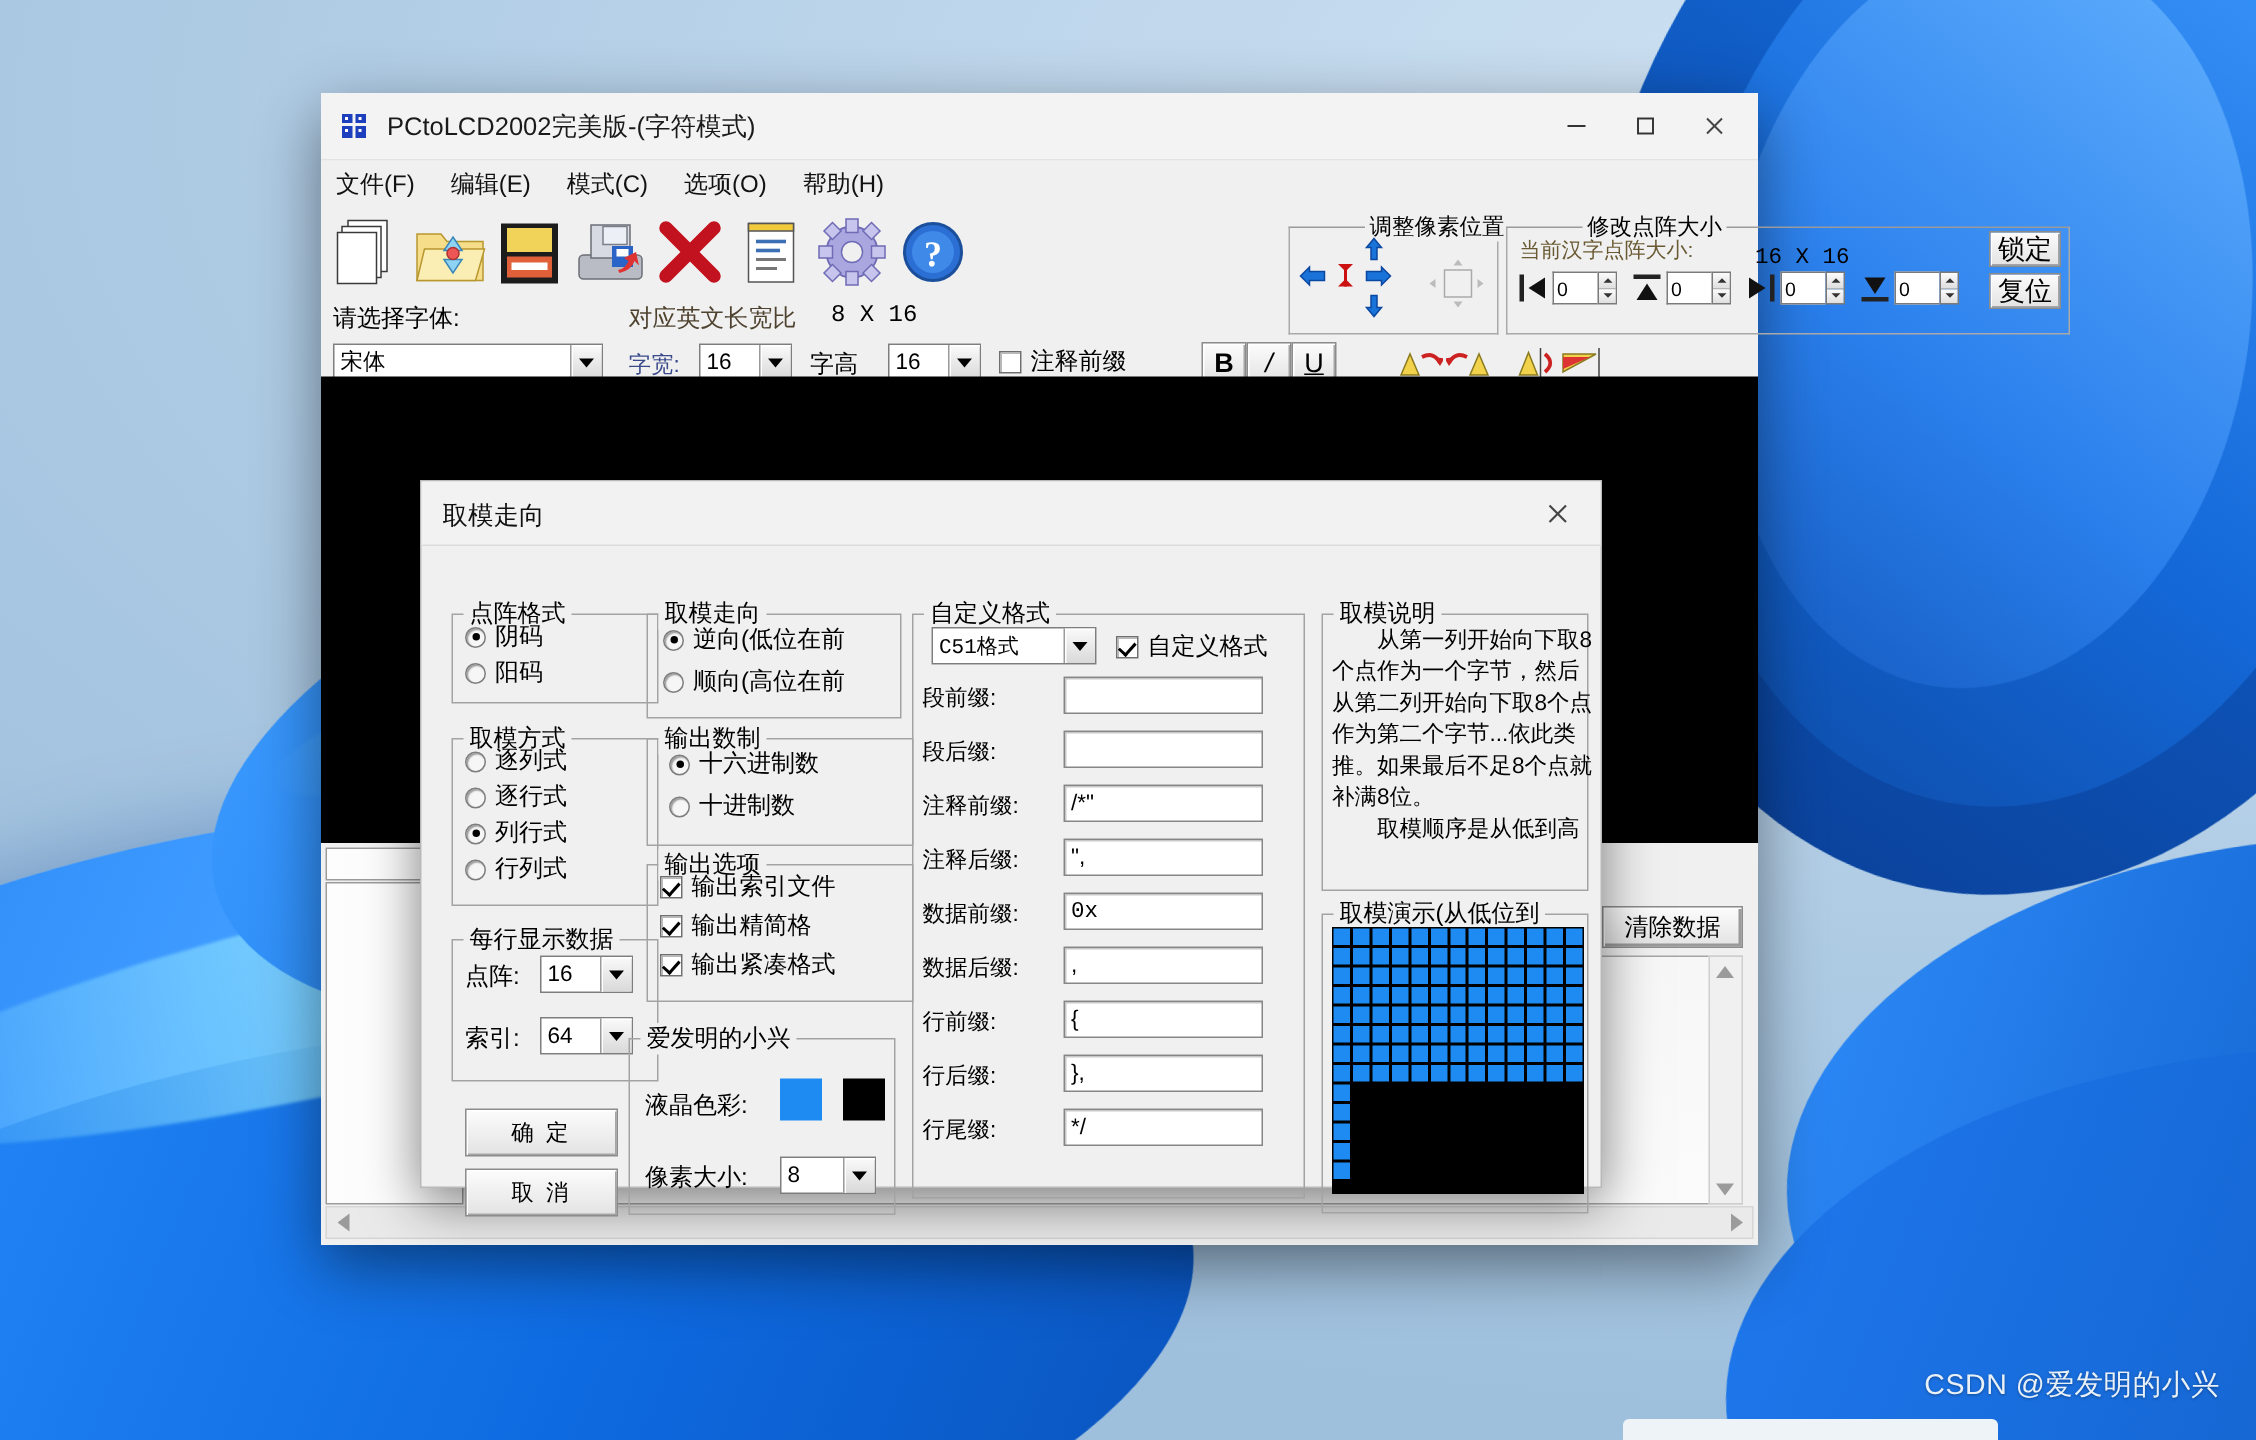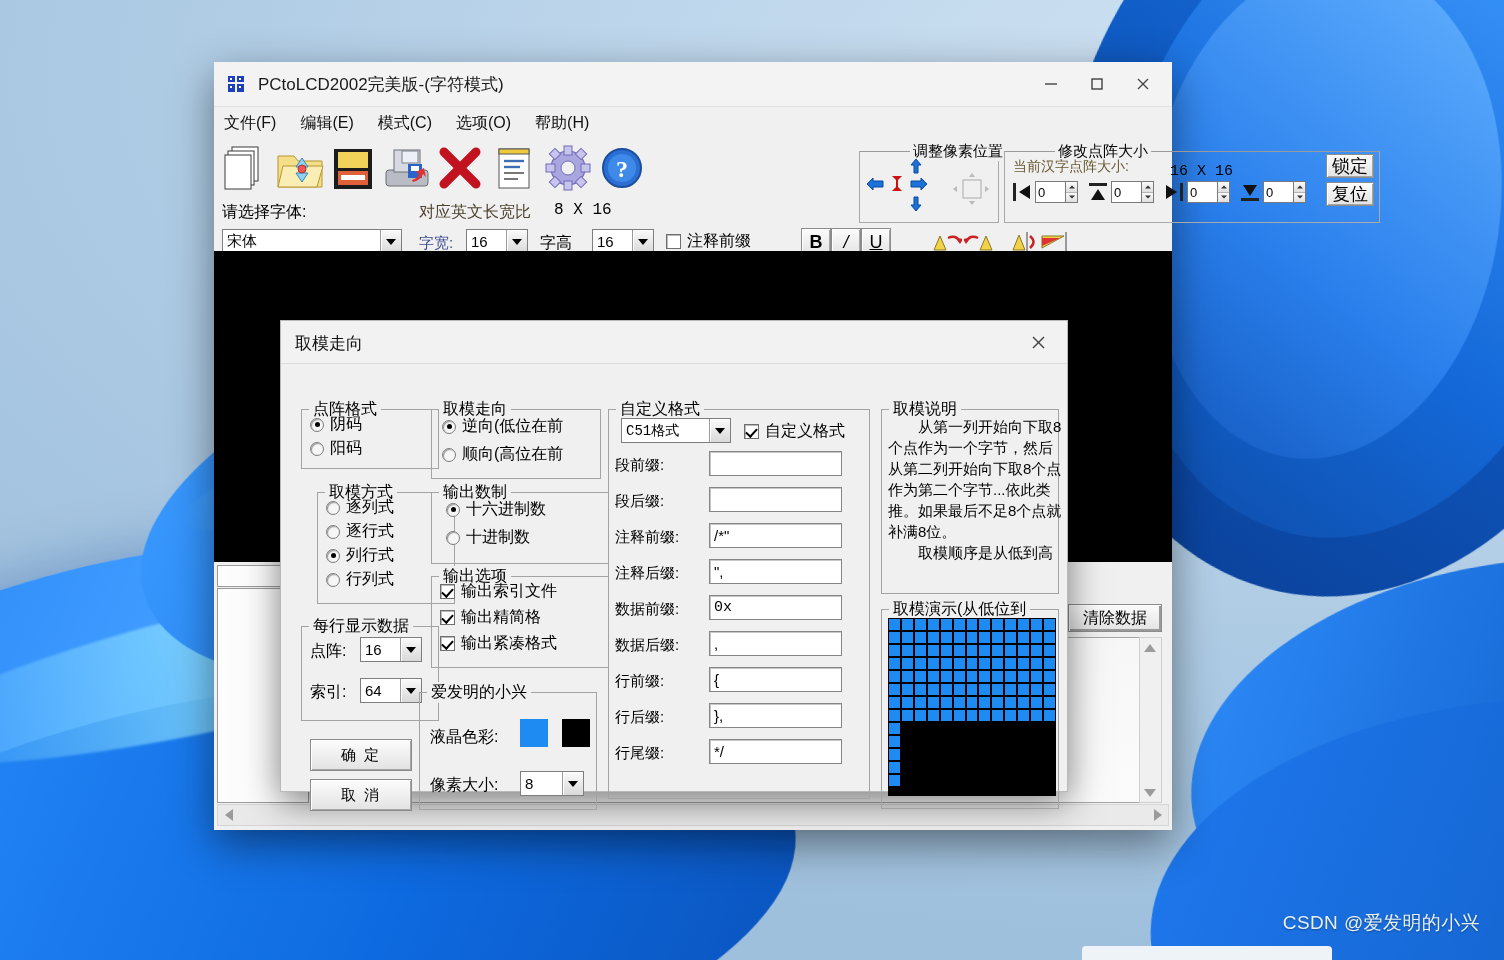--- a/index.html
+++ b/index.html
@@ -473,21 +473,21 @@
       <span class="radio opt" style="left:8px;top:4px;">
         <span class="rdo on"></span>
         <span>阴码</span>
       </span>
       <span class="radio opt" style="left:8px;top:28px;">
         <span class="rdo"></span>
         <span>阳码</span>
       </span>
     </div>
 
-    <div class="dgrp" style="left:20px;top:128px;width:138px;height:112px;margin-left:16px;">
+    <div class="dgrp" style="left:20px;top:128px;width:138px;height:112px;">
       <span class="dlg-lg">取模方式</span>
       <span class="radio opt" style="left:8px;top:4px;">
         <span class="rdo"></span>
         <span>逐列式</span>
       </span>
       <span class="radio opt" style="left:8px;top:28px;">
         <span class="rdo"></span>
         <span>逐行式</span>
       </span>
       <span class="radio opt" style="left:8px;top:52px;">

